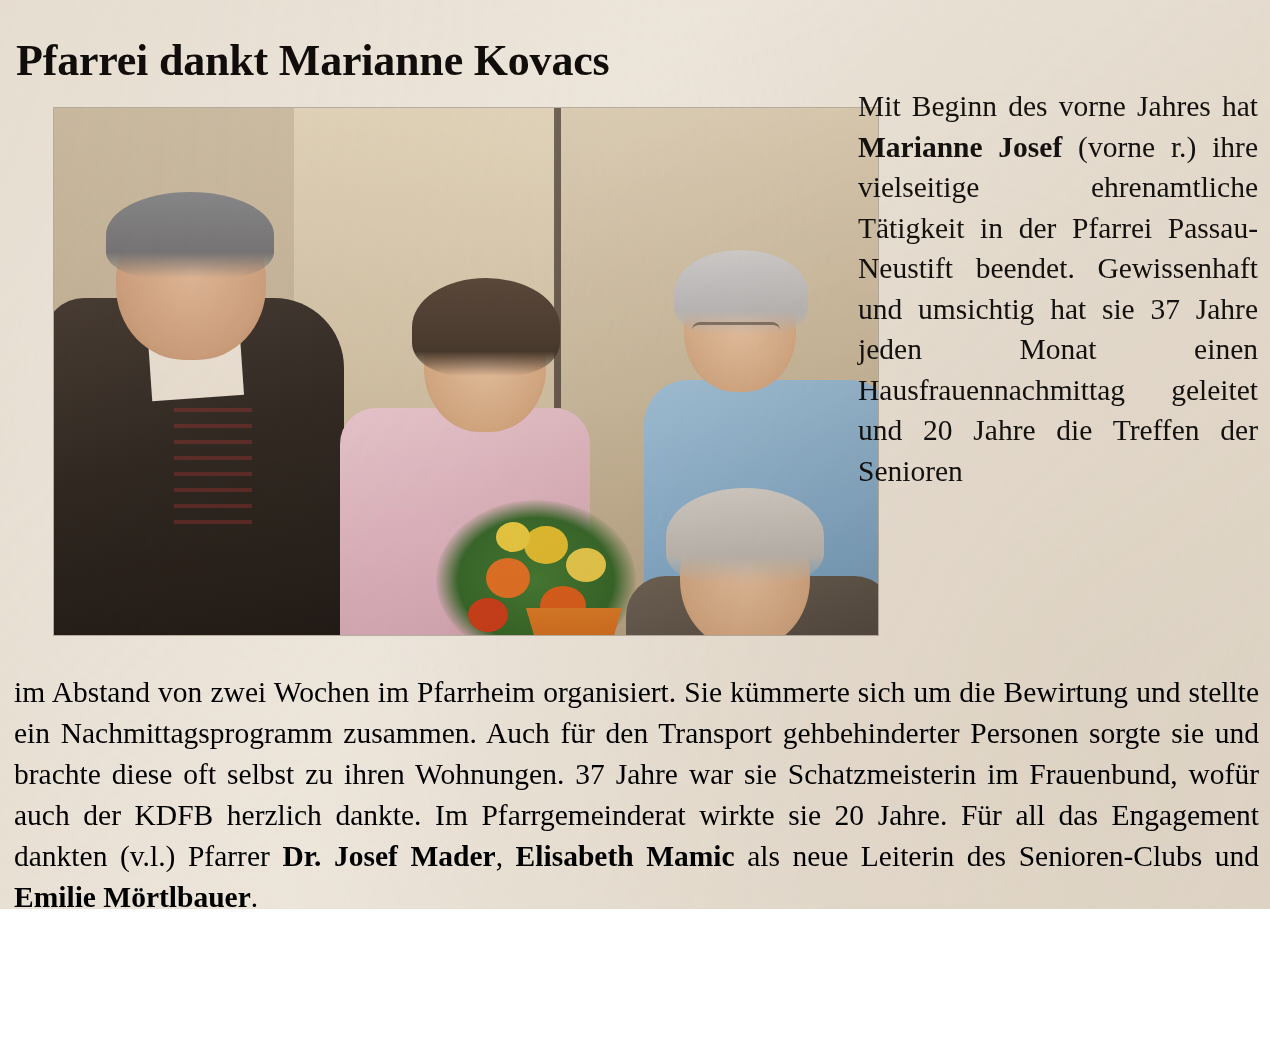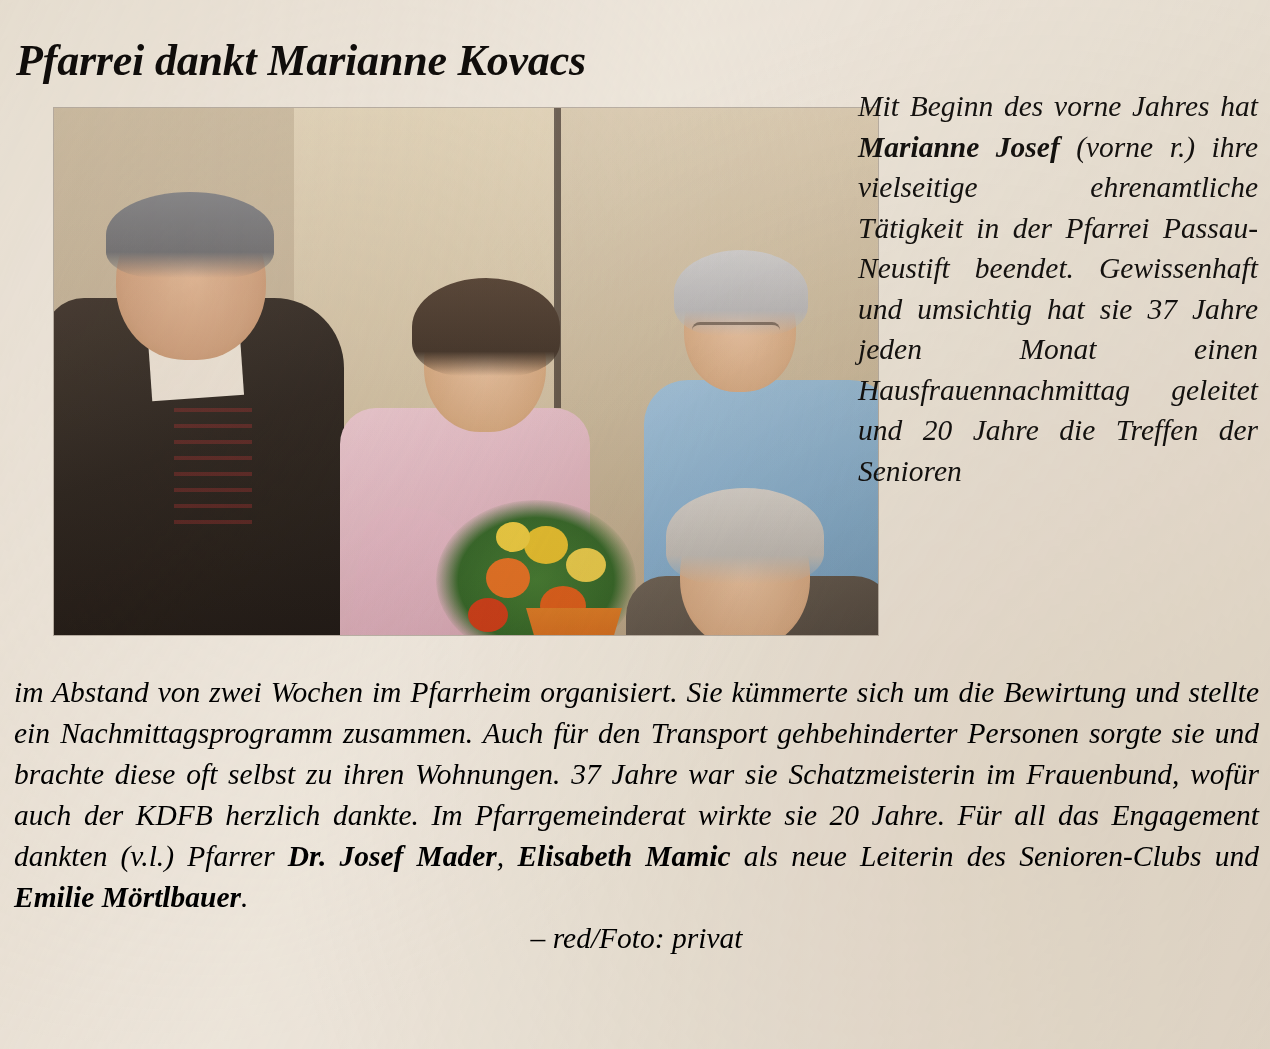--- a/index.html
+++ b/index.html
@@ -3,26 +3,25 @@
 <meta charset="utf-8">
 <style>
   html, body {
     margin: 0;
     padding: 0;
     background: #ffffff;
   }
   .page {
     position: relative;
     width: 1270px;
-    height: 1049px;
+    height: 909px;
     background: #efe9e0;
     overflow: hidden;
     font-family: "Liberation Serif", serif;
     color: #1a1613;
-    font-style: italic;
   }
   
   .grain {
     position: absolute;
     inset: 0;
     pointer-events: none;
     background:
       radial-gradient(circle at 12% 30%, rgba(255,255,255,0.45) 0%, rgba(255,255,255,0) 55%),
       radial-gradient(circle at 85% 75%, rgba(220,210,196,0.5) 0%, rgba(255,255,255,0) 60%),
       linear-gradient(115deg, rgba(236,229,218,0.9) 0%, rgba(245,240,232,0.4) 40%, rgba(231,223,211,0.85) 100%);

